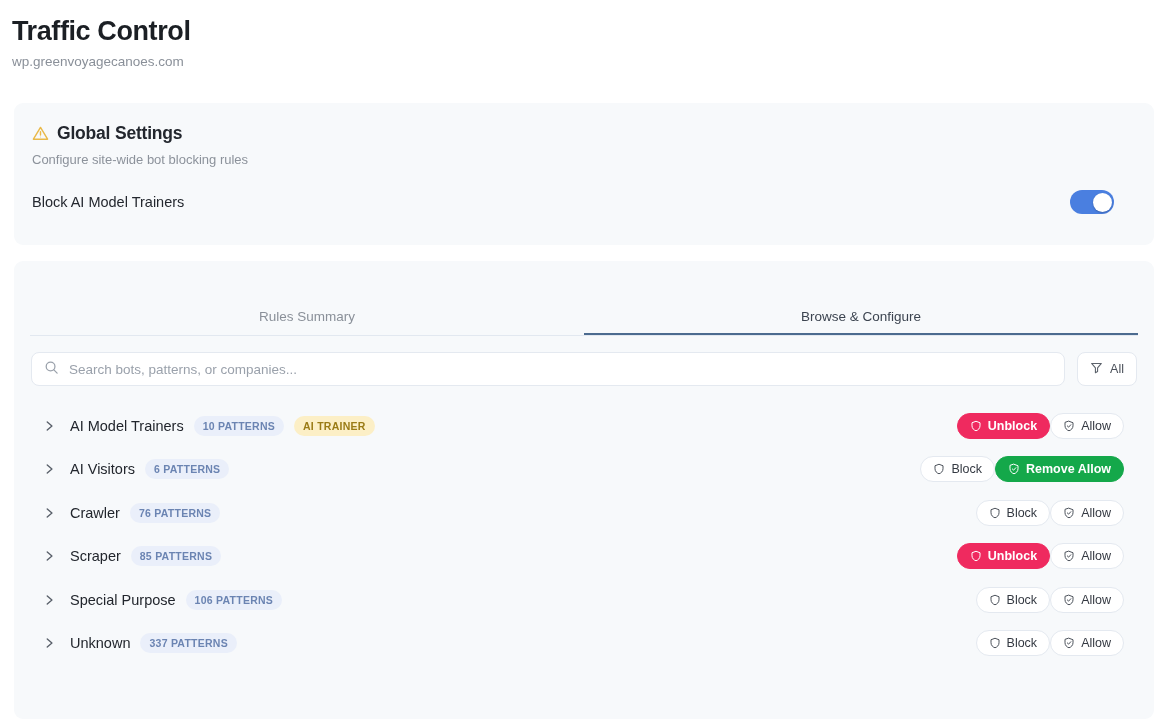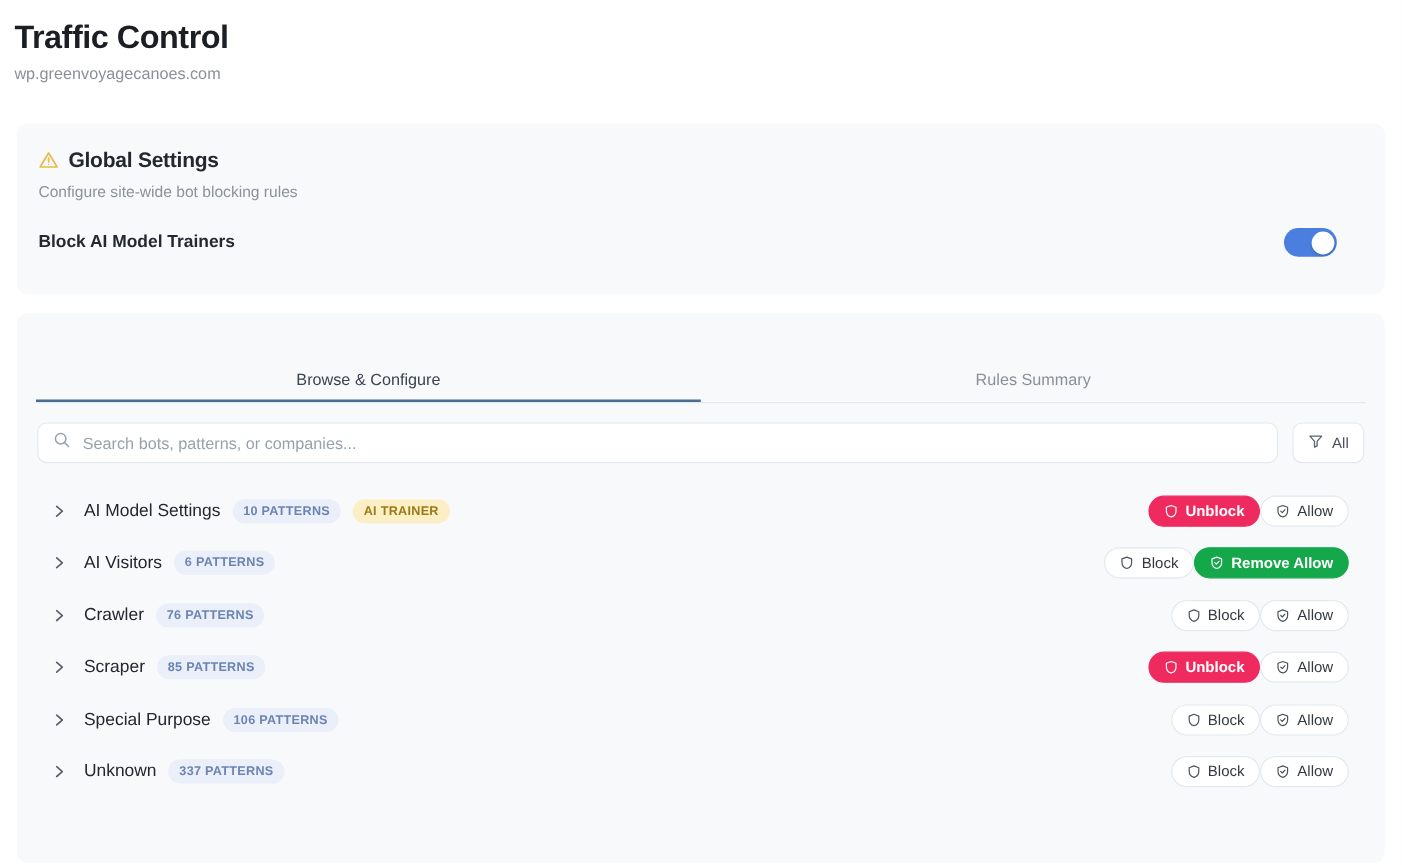--- a/index.html
+++ b/index.html
@@ -57,21 +57,21 @@
   }
 
   .gs-row {
     display: flex;
     align-items: center;
     justify-content: space-between;
     margin-top: 22px;
   }
   .gs-row-label {
     font-size: 14.5px;
-    font-weight: bold;
+    font-weight: normal;
     color: #24282f;
     line-height: 19px;
   }
   .gs-row-desc {
     font-size: 13px;
     color: #8c929b;
     margin-top: 5px;
     line-height: 17px;
   }
 
@@ -271,22 +271,22 @@
       </div>
       <button class="toggle">
         <span class="knob"></span>
       </button>
     </div>
   </div>
 
   <div class="card card-rules">
 
     <div class="tabs">
+      <button class="tab">Rules Summary</button>
       <button class="tab active">Browse &amp; Configure</button>
-      <button class="tab">Rules Summary</button>
     </div>
 
     <div class="search-bar">
       <div class="search-box">
         <span>
           <svg width="15" height="15" viewBox="0 0 24 24" fill="none" stroke="#9aa1ab" stroke-width="2" stroke-linecap="round">
             <circle cx="10.5" cy="10.5" r="7"></circle>
             <line x1="15.8" y1="15.8" x2="21" y2="21"></line>
           </svg>
         </span>
@@ -303,21 +303,21 @@
     </div>
 
     <div class="rules-list">
 
       <div class="rule-row">
         <span>
           <svg class="chev" viewBox="0 0 24 24" fill="none" stroke="#5a616b" stroke-width="2.4" stroke-linecap="round" stroke-linejoin="round">
               <path d="M9 5 L17 12 L9 19"></path>
             </svg>
         </span>
-        <span class="rule-name">AI Model Settings</span>
+        <span class="rule-name">AI Model Trainers</span>
         <span class="badge badge-patterns">10 PATTERNS</span>
         <span class="badge badge-tag">AI TRAINER</span>
         <span class="rule-actions">
           <button class="act-btn danger">
             <span>
               <svg class="act-icon" viewBox="0 0 24 24" fill="none" stroke="#ffffff" stroke-width="2" stroke-linejoin="round">
                   <path d="M12 2.5 L20 5.5 V11.5 C20 16.5 16.4 20.3 12 21.5 C7.6 20.3 4 16.5 4 11.5 V5.5 Z"></path>
                 </svg>
             </span>
             <span>Unblock</span>

